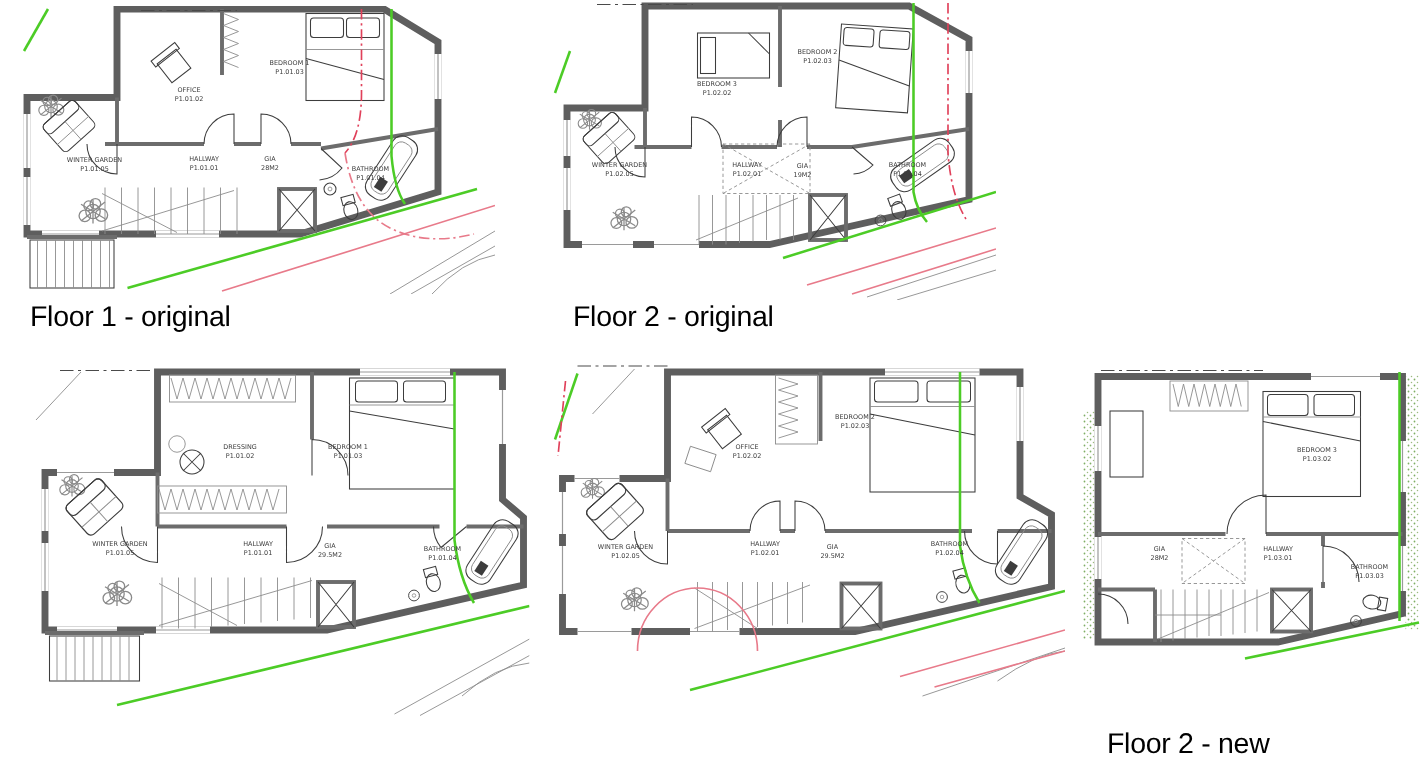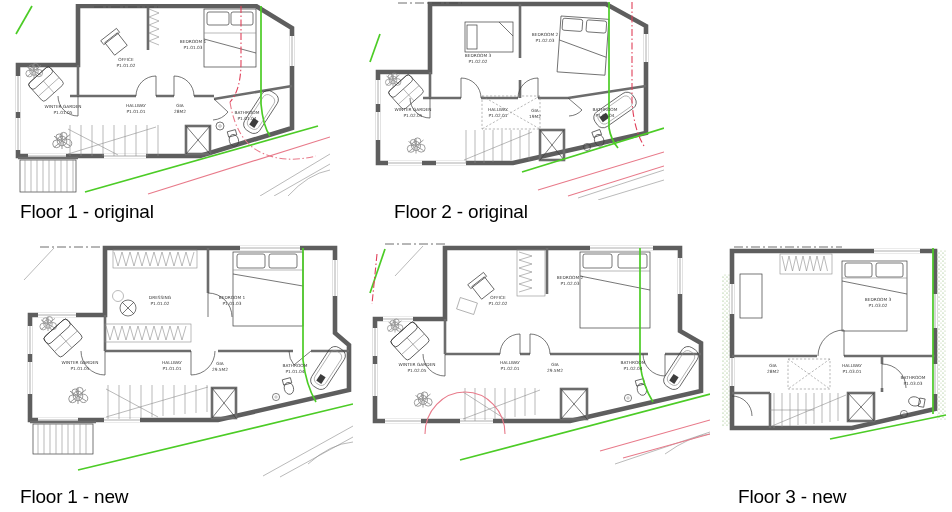--- a/index.html
+++ b/index.html
@@ -379,17 +379,16 @@
       <text class="rl" x="51" y="131">GIA</text>
       <text class="rl" x="51" y="137">28M2</text>
       <text class="rl" x="130" y="131">HALLWAY</text>
       <text class="rl" x="130" y="137">P1.03.01</text>
       <text class="rl" x="191" y="143">BATHROOM</text>
       <text class="rl" x="191" y="149">P1.03.03</text>
     </g>
   </svg>
 
   <div class="caption" style="left:20px;top:201px">Floor 1 - original</div>
-  <div class="caption" style="left:394px;top:201px">Floor 2 - original</div>
-  <div class="caption" style="left:20px;top:486px">Floor 1 - new</div>
-  <div class="caption" style="left:738px;top:486px">Floor 3 - new</div>
+  <div class="caption" style="left:382px;top:201px">Floor 2 - original</div>
+  <div class="caption" style="left:738px;top:486px">Floor 2 - new</div>
 
 </div>
 
 </body></html>

